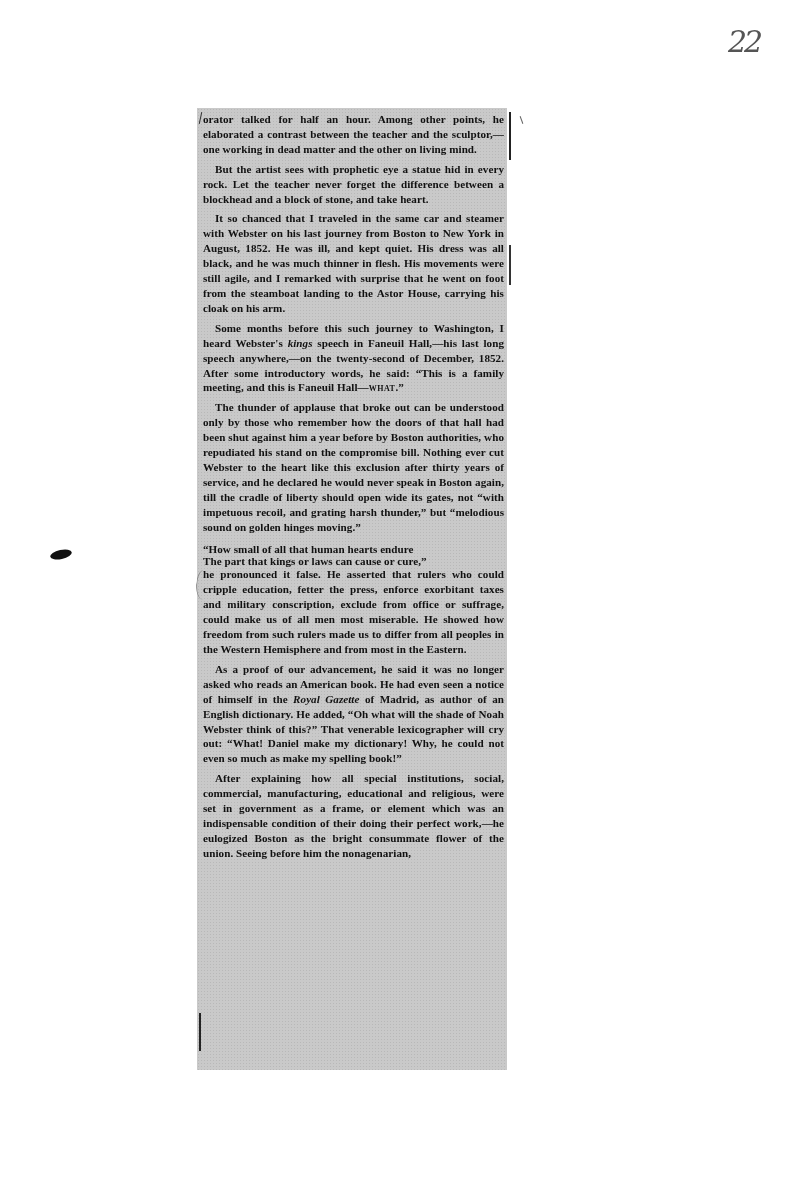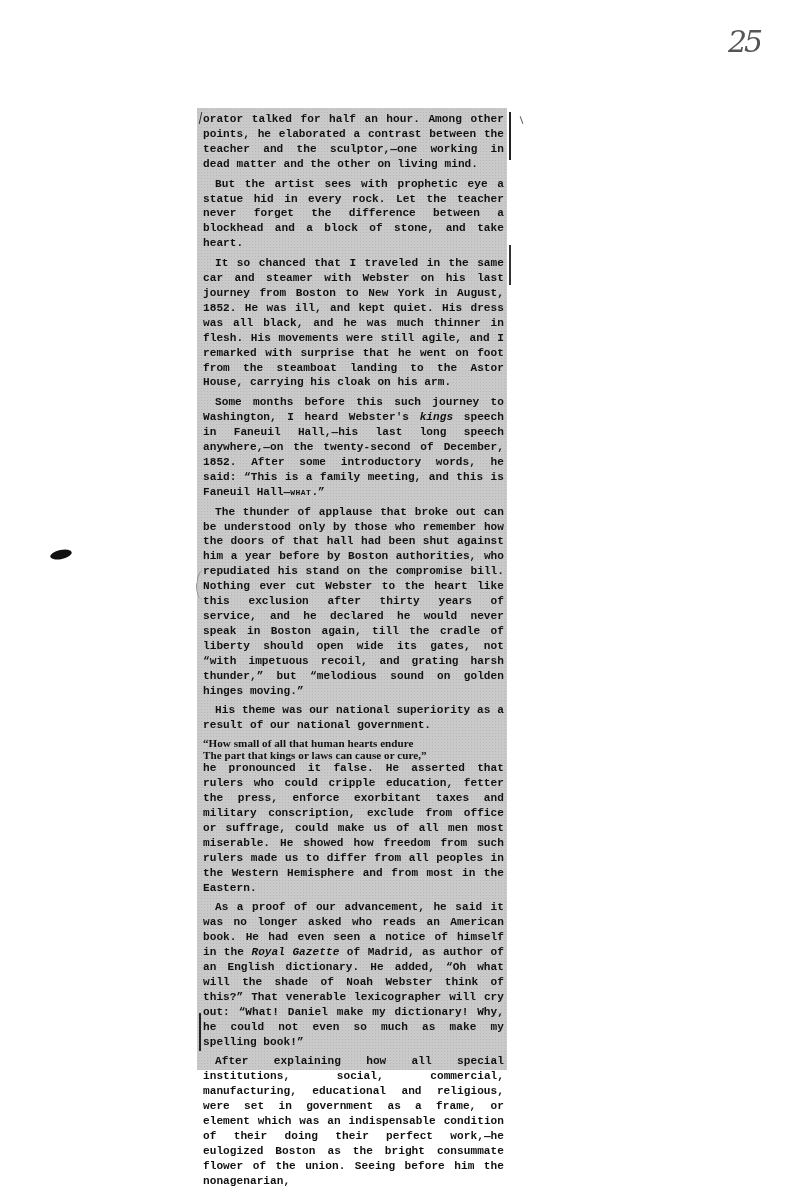--- a/index.html
+++ b/index.html
@@ -22,21 +22,21 @@
     background-size: 3px 3px;
     box-sizing: border-box;
     padding: 4px 3px 4px 6px;
     color: #111;
     font-family: "Liberation Serif", serif;
     font-weight: bold;
     font-size: 11.1px;
     line-height: 14.9px;
     letter-spacing: 0.05px;
   }
-  .clipping p { margin: 0; text-align: justify; text-indent: 12px; font-family: Liberation Mono, monospace; }
+  .clipping p { margin: 0; text-align: justify; text-indent: 12px; }
   .clipping p.first { text-indent: 0; }
   .clipping p.noindent { text-indent: 0; }
   .clipping .spacer { height: 5px; }
   .clipping .verse { margin-top: 5px; text-indent: 0; line-height: 11.5px; }
   .clipping .verse span { display: block; }
   .right-rule {
     position: absolute; left: 509px; top: 112px; width: 2px; height: 48px; background: #222;
   }
   .right-rule2 {
     position: absolute; left: 509px; top: 245px; width: 2px; height: 40px; background: #333;
@@ -49,35 +49,34 @@
   .margin-curve {
     position: absolute; left: 196px; top: 570px; width: 14px; height: 30px;
     border-left: 1px solid #888; border-radius: 40% 0 0 60%; transform: rotate(8deg);
   }
   em { font-style: italic; }
   .sc { font-variant: small-caps; letter-spacing: 0.5px; }
 </style>
 </head>
 <body>
 
-<div class="page-number">25</div>
+<div class="page-number">22</div>
 <div class="blot"></div>
 
 <div class="clipping">
   <p class="first">orator talked for half an hour. Among other points, he elaborated a contrast between the teacher and the sculptor,—one working in dead matter and the other on living mind.</p>
   <div class="spacer"></div>
   <p>But the artist sees with prophetic eye a statue hid in every rock. Let the teacher never forget the difference between a blockhead and a block of stone, and take heart.</p>
   <div class="spacer"></div>
   <p>It so chanced that I traveled in the same car and steamer with Webster on his last journey from Boston to New York in August, 1852. He was ill, and kept quiet. His dress was all black, and he was much thinner in flesh. His movements were still agile, and I remarked with surprise that he went on foot from the steamboat landing to the Astor House, carrying his cloak on his arm.</p>
   <div class="spacer"></div>
   <p><span>Some months before this such journey to Washington, I heard Webster's </span><em>kings</em><span> speech in Faneuil Hall,—his last long speech anywhere,—on the twenty-second of December, 1852. After some introductory words, he said: “This is a family meeting, and this is Faneuil Hall—</span><span class="sc">what</span><span>.”</span></p>
   <div class="spacer"></div>
   <p>The thunder of applause that broke out can be understood only by those who remember how the doors of that hall had been shut against him a year before by Boston authorities, who repudiated his stand on the compromise bill. Nothing ever cut Webster to the heart like this exclusion after thirty years of service, and he declared he would never speak in Boston again, till the cradle of liberty should open wide its gates, not “with impetuous recoil, and grating harsh thunder,” but “melodious sound on golden hinges moving.”</p>
   <div class="spacer"></div>
-  <p>His theme was our national superiority as a result of our national government.</p>
   <div class="verse">
     <span>“How small of all that human hearts endure</span>
     <span>The part that kings or laws can cause or cure,”</span>
   </div>
   <p class="noindent">he pronounced it false. He asserted that rulers who could cripple education, fetter the press, enforce exorbitant taxes and military conscription, exclude from office or suffrage, could make us of all men most miserable. He showed how freedom from such rulers made us to differ from all peoples in the Western Hemisphere and from most in the Eastern.</p>
   <div class="spacer"></div>
   <p><span>As a proof of our advancement, he said it was no longer asked who reads an American book. He had even seen a notice of himself in the </span><em>Royal Gazette</em><span> of Madrid, as author of an English dictionary. He added, “Oh what will the shade of Noah Webster think of this?” That venerable lexicographer will cry out: “What! Daniel make my dictionary! Why, he could not even so much as make my spelling book!”</span></p>
   <div class="spacer"></div>
   <p>After explaining how all special institutions, social, commercial, manufacturing, educational and religious, were set in government as a frame, or element which was an indispensable condition of their doing their perfect work,—he eulogized Boston as the bright consummate flower of the union. Seeing before him the nonagenarian,</p>
 </div>

